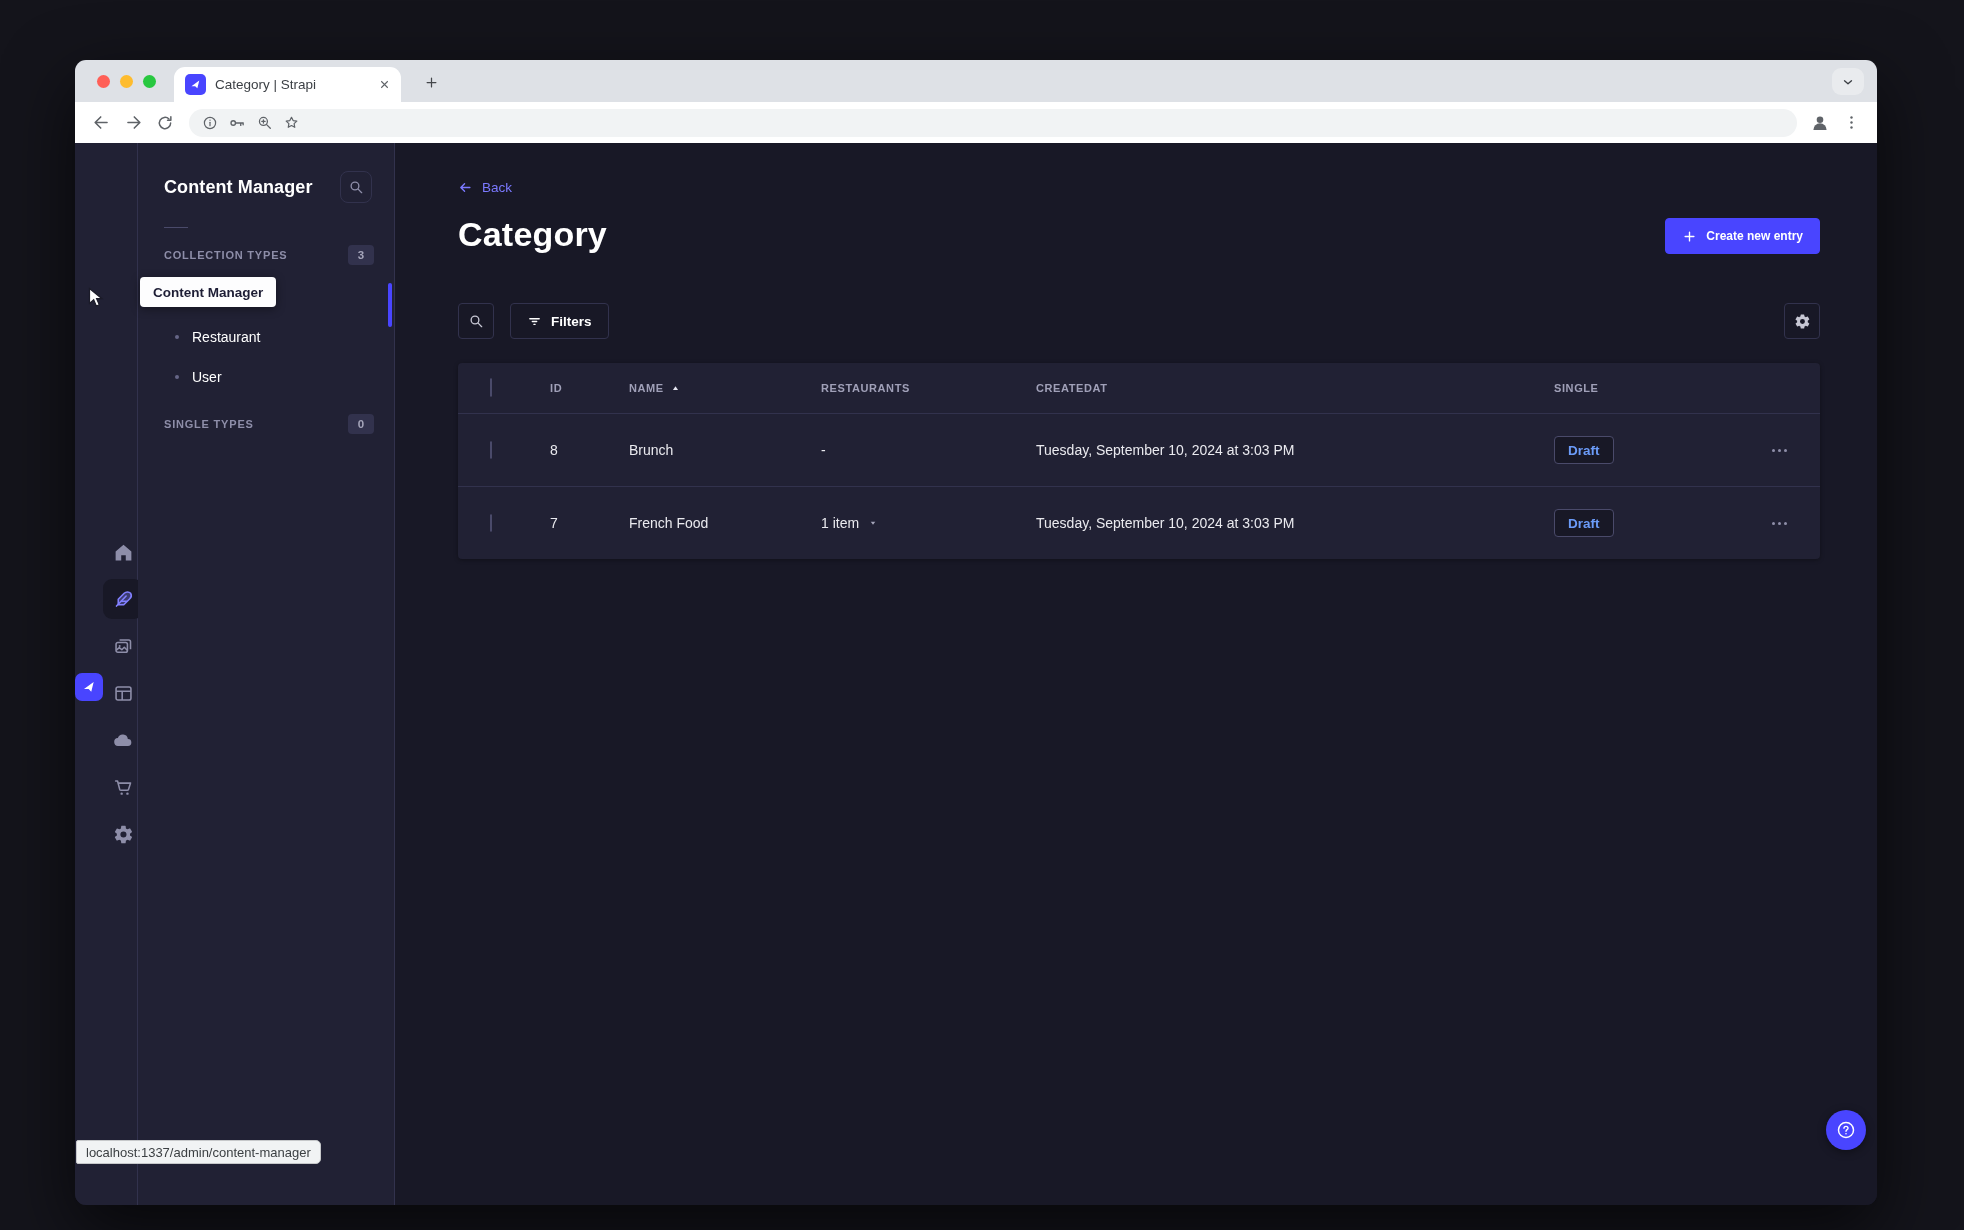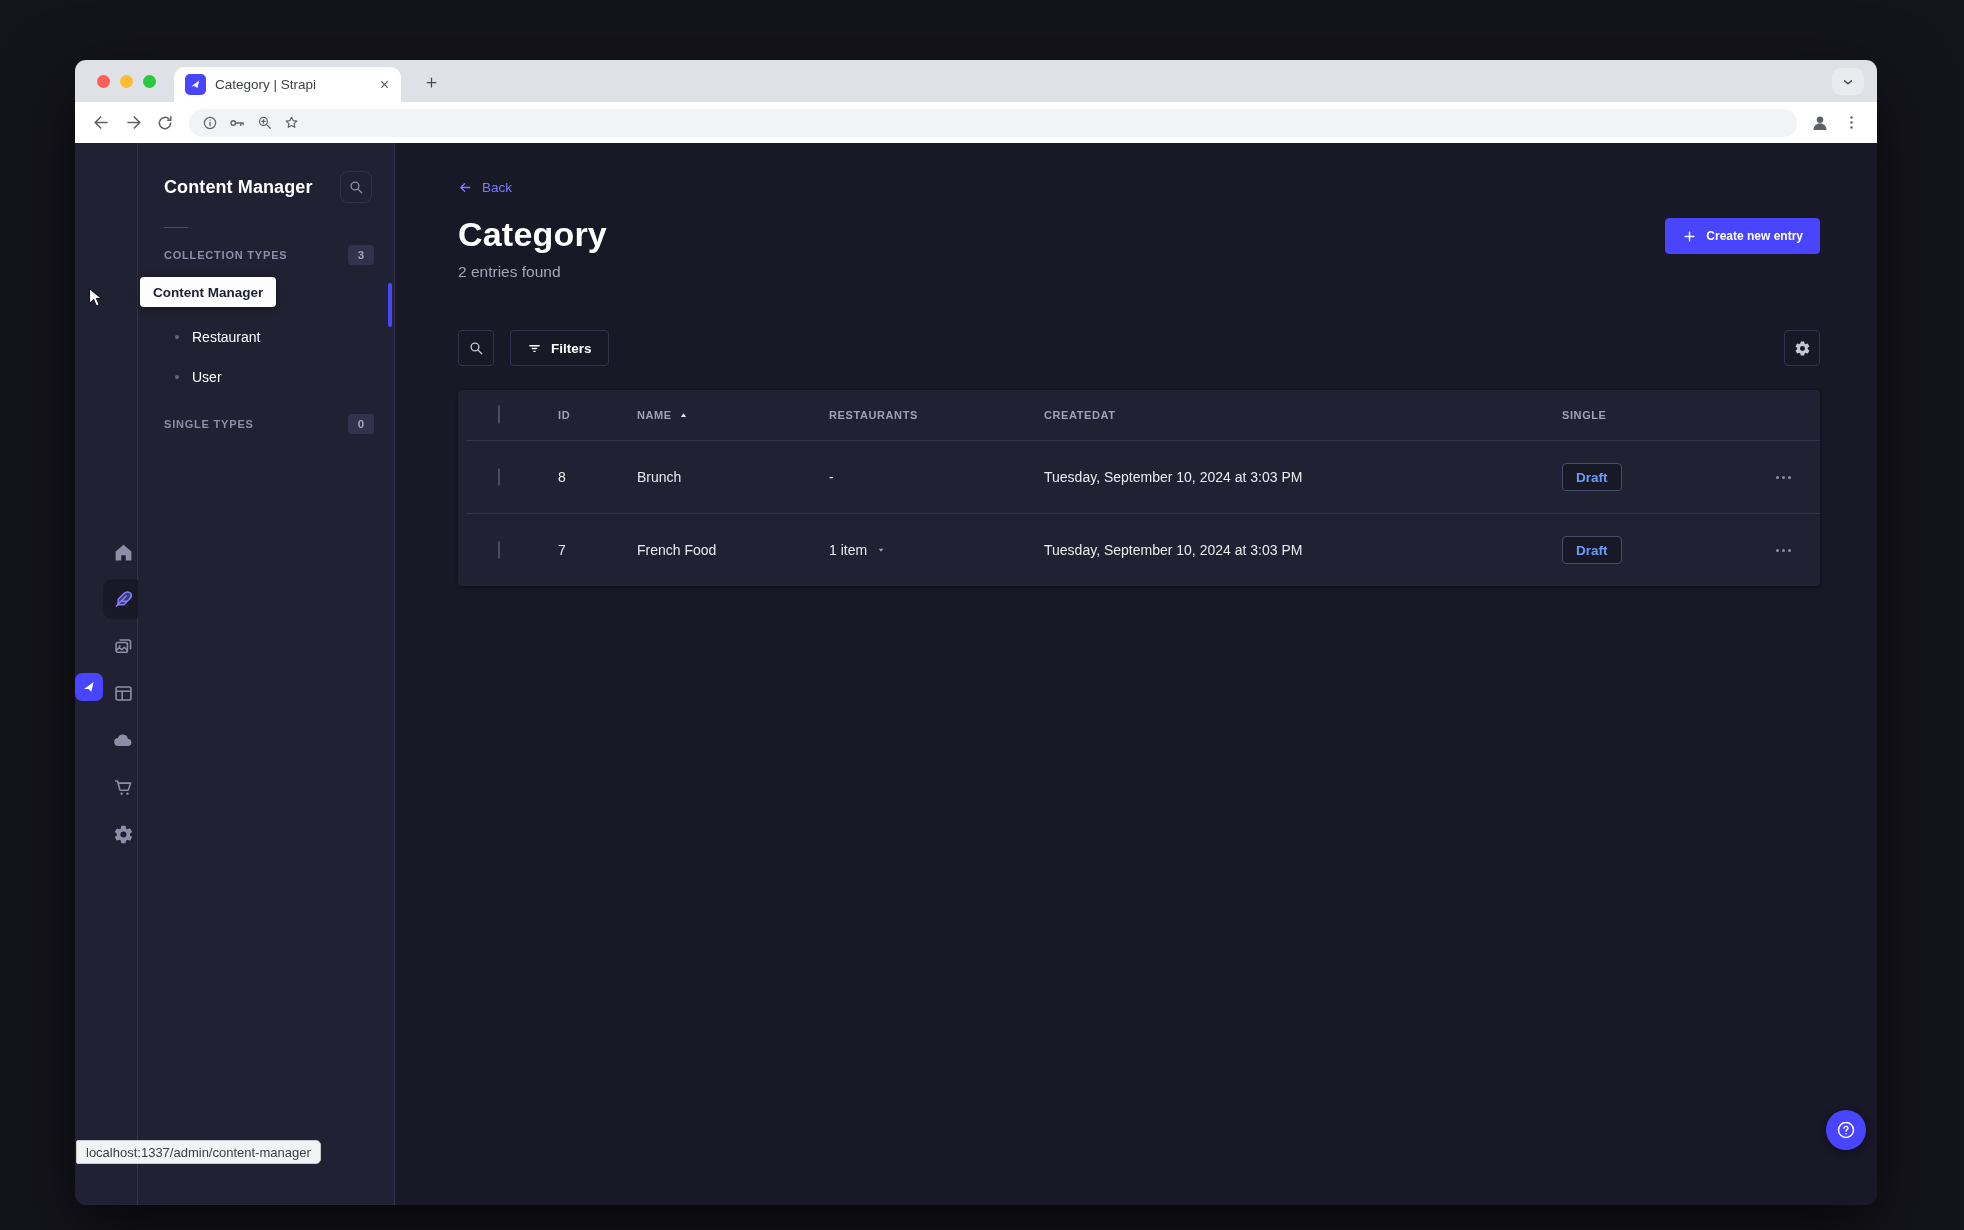--- a/index.html
+++ b/index.html
@@ -105,21 +105,21 @@
   .create-btn { height:36px; margin-top:3px; background:#4945ff; border-radius:4px; border:1px solid #4945ff;
     color:#fff; font-size:12px; font-weight:600; display:flex; align-items:center; gap:9px; padding:0 16px; }
   .action-row { margin-top:49px; display:flex; align-items:center; gap:16px; }
   .icon-sq { width:36px; height:36px; border:1px solid #32324d; border-radius:4px; color:#c7c7d4;
     display:flex; align-items:center; justify-content:center; background:transparent; }
   .filters-btn { height:36px; border:1px solid #32324d; border-radius:4px; background:transparent;
     color:#ffffff; font-size:13.5px; font-weight:600; display:flex; align-items:center; gap:9px; padding:0 16px; }
   .flex-spacer { flex:1; }
 
   
-  .table-card { margin-top:24px; background:#212134; border-radius:4px; box-shadow:0 1px 4px rgba(0,0,0,.35);padding-left:8px; }
+  .table-card { margin-top:24px; background:#212134; border-radius:4px; box-shadow:0 1px 4px rgba(0,0,0,.35); }
   .trow { display:grid; grid-template-columns:92px 79px 192px 215px 518px 184px 1fr; align-items:center; }
   .thead-row { height:50px; }
   .th { font-size:11px; font-weight:700; letter-spacing:.6px; color:#a0a0b8; display:flex; align-items:center; gap:6px; }
   .body-row { height:73px; border-top:1px solid #32324d; font-size:14px; color:#eaeaef; }
   .cell-check { padding-left:32px; }
   .checkbox { width:20px; height:20px; border:1px solid #4a4a6a; border-radius:4px; background:transparent; }
   .cell-restaurants { display:flex; align-items:center; gap:9px; }
   .status-badge { display:inline-flex; align-items:center; height:28px; padding:0 13px;
     background:#181826; border:1px solid #4a4a6a; border-radius:4px;
     color:#6b9bf8; font-size:13.5px; font-weight:700; }
@@ -340,21 +340,20 @@
 
       <div class="head-row">
         <h1 class="page-title">Category</h1>
         <button class="create-btn">
           <svg width="15" height="15" viewBox="0 0 24 24" fill="none" stroke="currentColor" stroke-width="2.2" stroke-linecap="round">
               <path d="M12 5v14M5 12h14"></path>
             </svg>
           <span>Create new entry</span>
         </button>
       </div>
-      <div class="subtitle">2 entries found</div>
 
       <div class="action-row">
         <span class="icon-sq">
           <svg width="16" height="16" viewBox="0 0 24 24" fill="none" stroke="currentColor" stroke-width="2" stroke-linecap="round">
               <circle cx="10.5" cy="10.5" r="5.8"></circle>
               <path d="M15.2 15.2 20.5 20.5"></path>
             </svg>
         </span>
         <button class="filters-btn">
           <svg width="15" height="15" viewBox="0 0 24 24" fill="none" stroke="currentColor" stroke-width="2.2" stroke-linecap="round">

